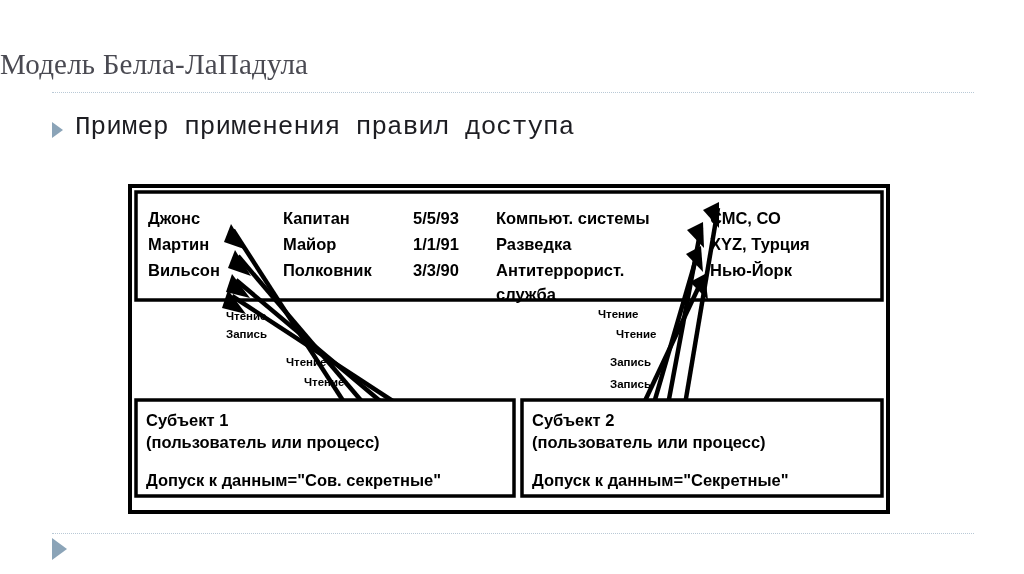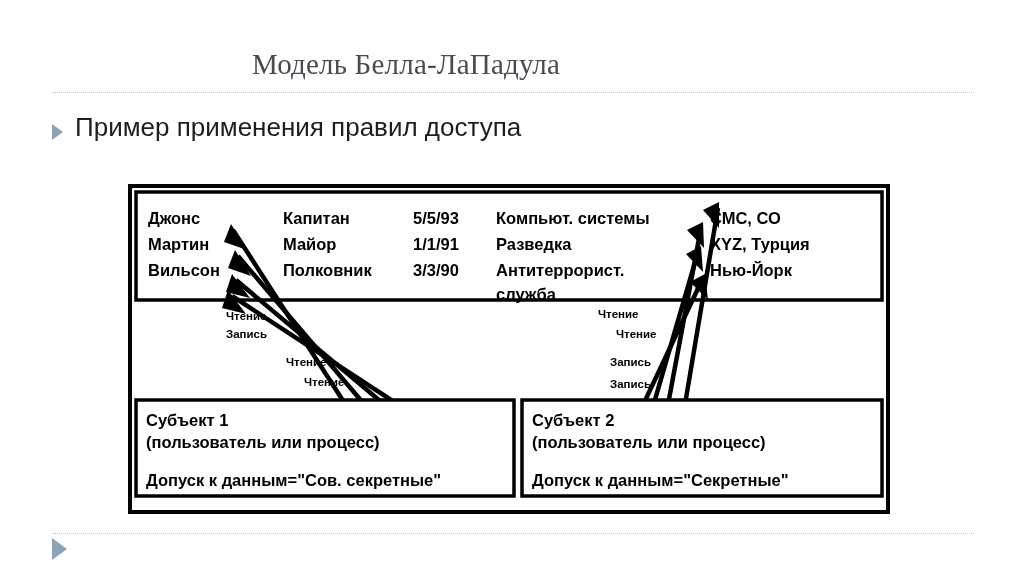--- a/index.html
+++ b/index.html
@@ -14,21 +14,21 @@
     overflow: hidden;
     position: relative;
   }
 
   
   .slide-title {
     position: absolute;
     top: 48px;
     left: 0;
     width: 812px;
-    text-align: center;
+    text-align: left;
     font-family: "Liberation Serif", serif;
     font-size: 29px;
     color: #4a4a52;
     letter-spacing: 0.2px;
     white-space: nowrap;
   }
   .header-rule {
     position: absolute;
     top: 92px;
     left: 52px;
@@ -50,21 +50,21 @@
     width: 0;
     height: 0;
     border-top: 8px solid transparent;
     border-bottom: 8px solid transparent;
     border-left: 11px solid #8ba4b8;
     position: relative;
     top: 4px;
     flex: 0 0 auto;
   }
   .bullet-text {
-    font-family: Liberation Sans, sans-serif;
+    font-family: Liberation Mono, monospace;
     font-size: 26px;
     color: #1d1d22;
     white-space: nowrap;
   }
 
   
   .footer-rule {
     position: absolute;
     top: 533px;
     left: 52px;

